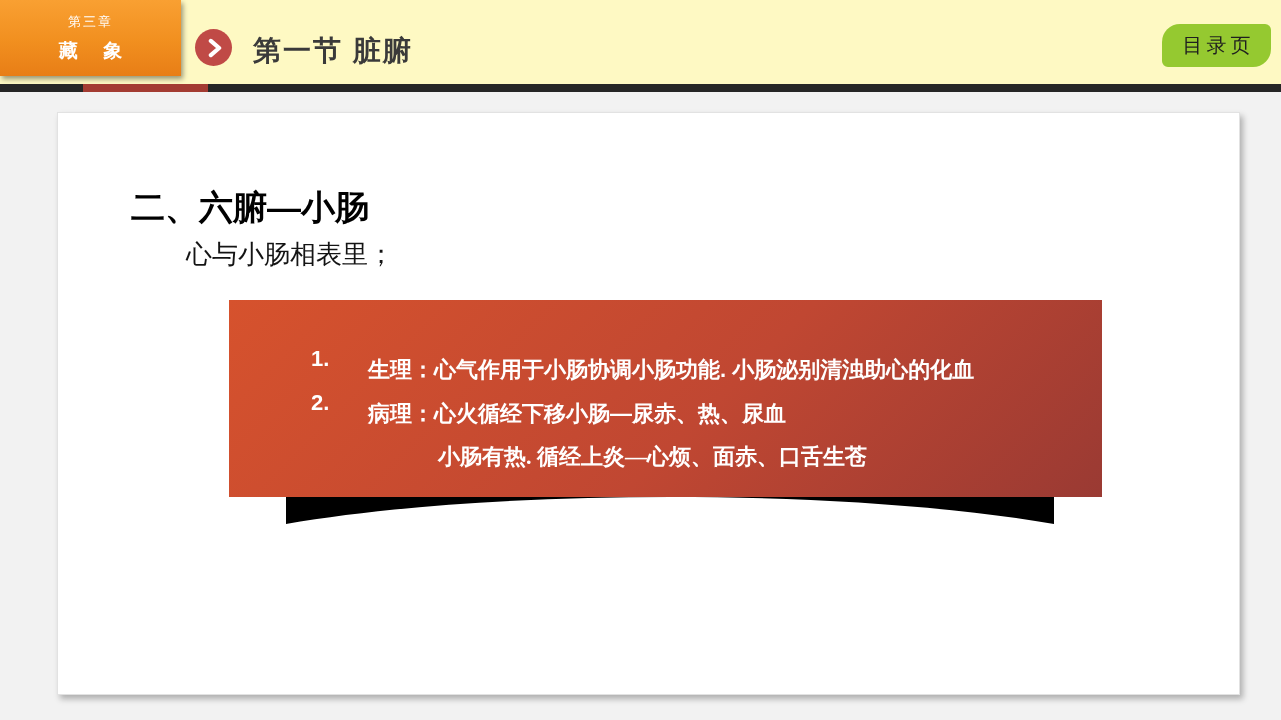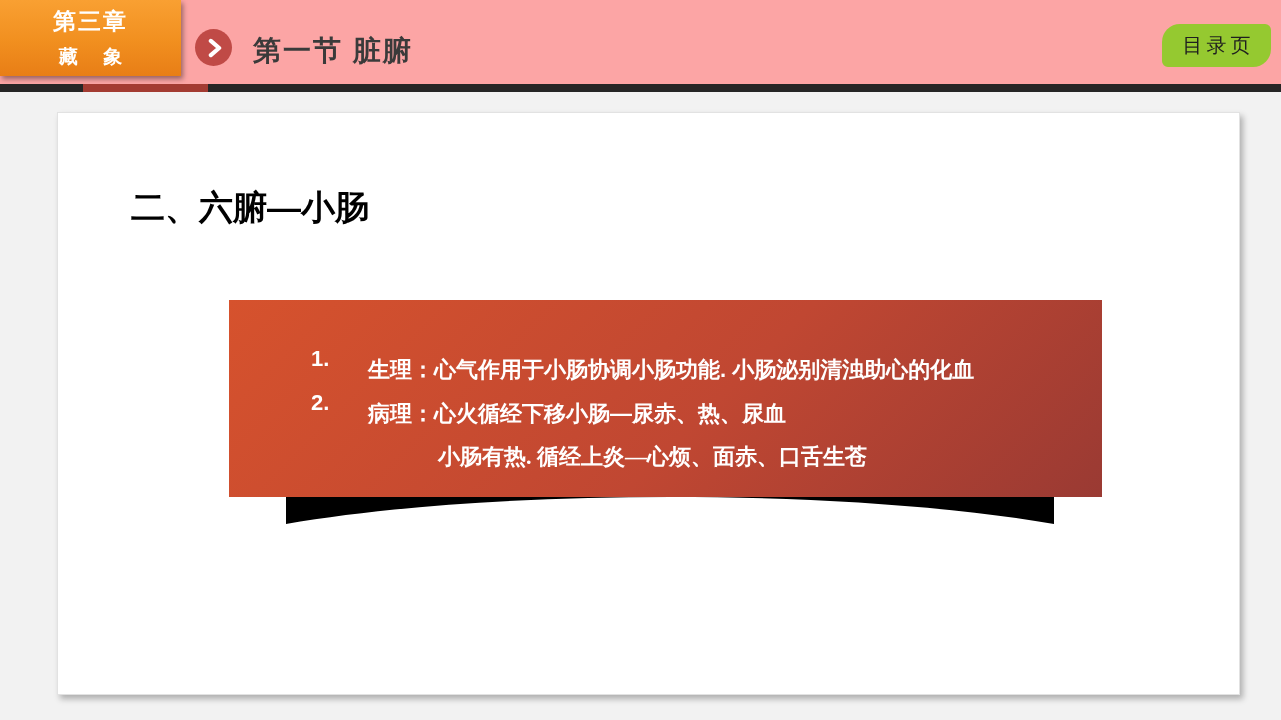--- a/index.html
+++ b/index.html
@@ -8,38 +8,38 @@
     font-family: "Liberation Sans", "DejaVu Sans", sans-serif;
     background: #f2f2f2;
     position: relative;
     overflow: hidden;
   }
   .slide { position: absolute; inset: 0; width: 1281px; height: 720px; }
 
   
   .header {
     position: absolute; left: 0; top: 0; width: 1281px; height: 84px;
-    background: #fca5a5;
+    background: #fef9c3;
   }
   .divider-bar {
     position: absolute; left: 0; top: 84px; width: 1281px; height: 8px;
     background: #262626;
   }
   .divider-accent {
     position: absolute; left: 83px; top: 84px; width: 125px; height: 8px;
     background: #a33b32;
   }
   .chapter-tab {
     position: absolute; left: 0; top: 0; width: 181px; height: 76px;
     background: linear-gradient(180deg, #f9a032 0%, #f18f1f 55%, #e87e16 100%);
     box-shadow: 2px 3px 5px rgba(0,0,0,0.4);
     color: #ffffff; text-align: center;
     display: flex; flex-direction: column; justify-content: center; gap: 7px;
   }
-  .chapter-tab .line1 { font-size: 23px; font-weight: bold; letter-spacing: 2px; }
+  .chapter-tab .line1 { font-size: 13px; font-weight: normal; letter-spacing: 2px; }
   .chapter-tab .line2 { font-size: 19px; font-weight: bold; letter-spacing: 10px; text-indent: 10px; }
 
   .chevron-badge {
     position: absolute; left: 195px; top: 29px; width: 37px; height: 37px;
     background: #c04a46; border-radius: 50%;
     display: flex; align-items: center; justify-content: center;
   }
   .chevron-badge svg { width: 20px; height: 20px; display: block; margin-left: 2px; }
 
   .header-title {
@@ -114,20 +114,21 @@
   <div class="chapter-tab">
     <div class="line1">第三章</div>
     <div class="line2">藏 象</div>
   </div>
 
   <div class="divider-bar"></div>
   <div class="divider-accent"></div>
 
   <div class="card">
     <div class="section-title">二、六腑—小肠</div>
+    <div class="subtitle">心与小肠相表里；</div>
 
     <div class="fact-box">
       <div class="fact-row r1">
         <span class="num">1.</span>
         <span class="text">生理：心气作用于小肠协调小肠功能. 小肠泌别清浊助心的化血</span>
       </div>
       <div class="fact-row r2">
         <span class="num">2.</span>
         <span class="text">病理：心火循经下移小肠—尿赤、热、尿血</span>
       </div>

